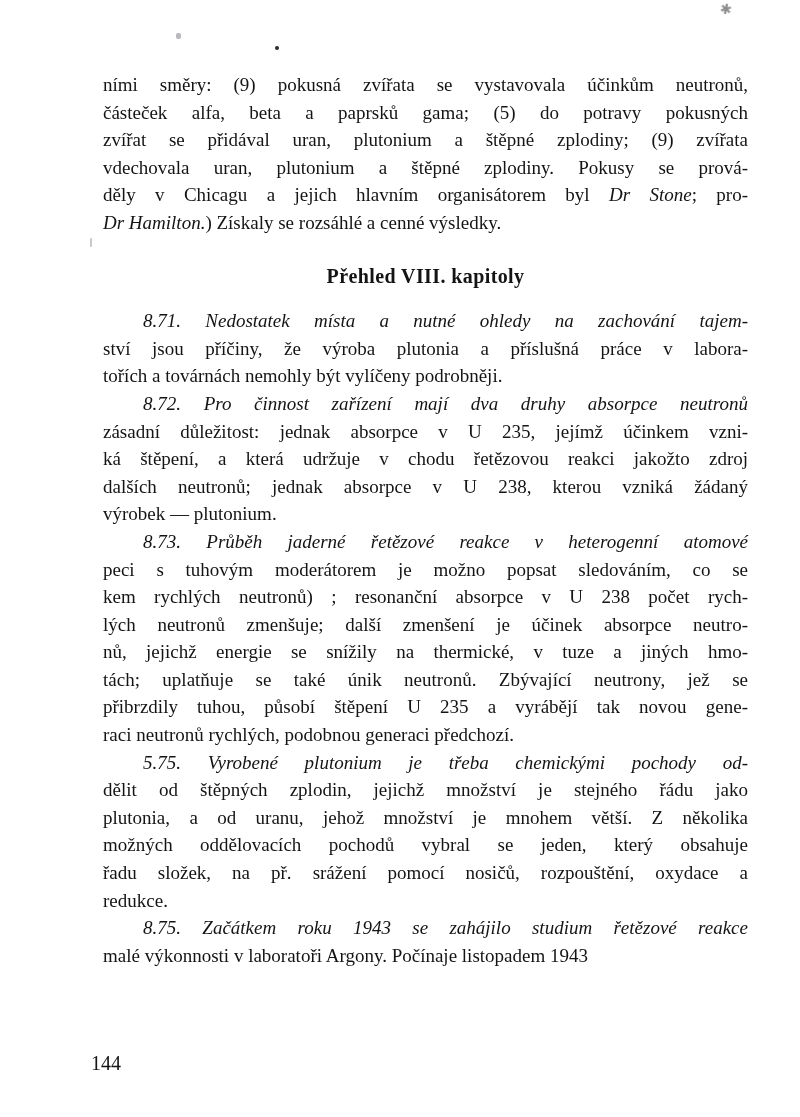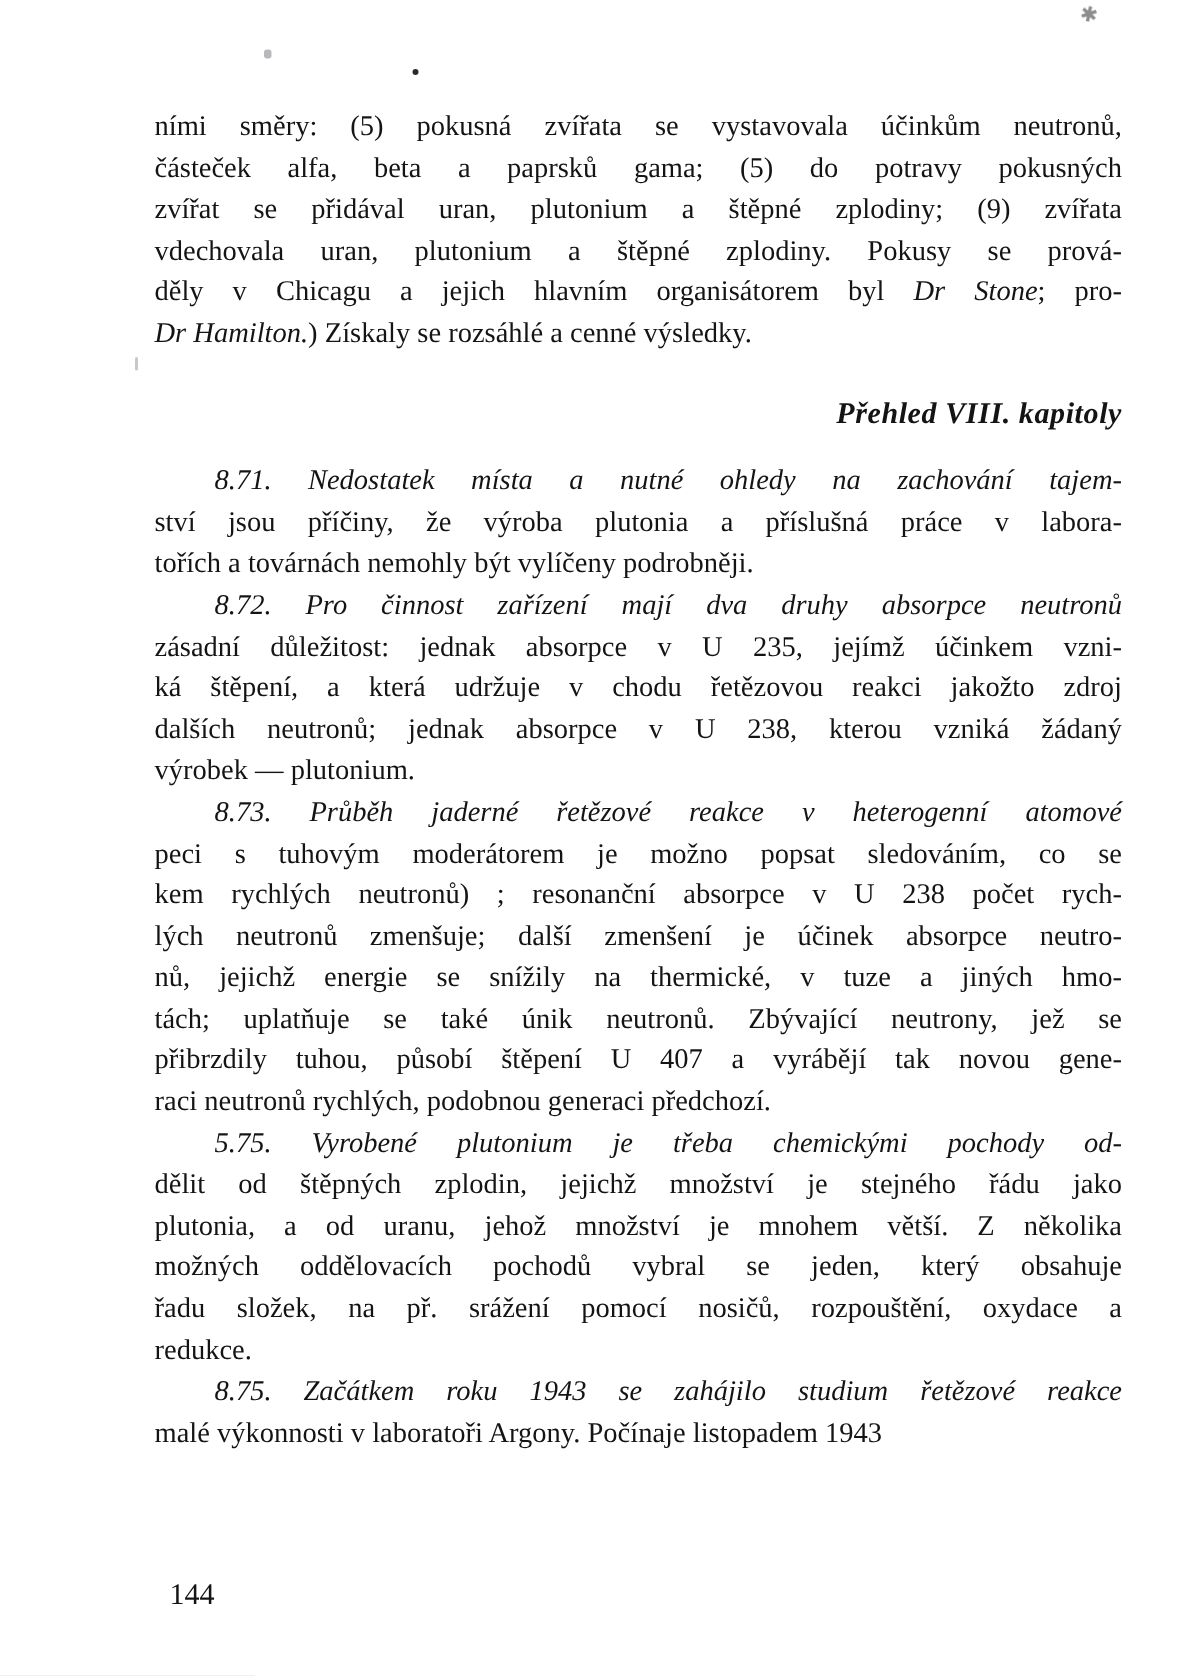--- a/index.html
+++ b/index.html
@@ -28,28 +28,27 @@
   .tline.tlast {
     text-align-last: left;
   }
   .tline.tindent {
     text-indent: 40px;
     font-style: italic;
   }
   .heading {
     font-size: 20px;
     font-weight: bold;
-    text-align: right;
+    text-align: center;
     margin: 26px 0 17px 0;
     letter-spacing: 0.4px;
-    font-style: italic;
   }
   .pagenum {
     position: absolute;
-    left: 113px;
+    left: 91px;
     top: 1052px;
     font-size: 20px;
   }
   .smudge {
     position: absolute;
     left: 720px;
     top: 1px;
     font-size: 14px;
     color: #8d8d8d;
     filter: blur(0.4px);
@@ -66,21 +65,21 @@
 
 <div class="page">
 
   <span class="smudge">✱</span>
   <span class="speck s1"></span>
   <span class="speck s2"></span>
   <span class="speck s3"></span>
 
   <div class="textblock">
     <div class="para">
-        <div class="tline">ními směry: (5) pokusná zvířata se vystavovala účinkům neutronů,</div>
+        <div class="tline">ními směry: (9) pokusná zvířata se vystavovala účinkům neutronů,</div>
         <div class="tline">částeček alfa, beta a paprsků gama; (5) do potravy pokusných</div>
         <div class="tline">zvířat se přidával uran, plutonium a štěpné zplodiny; (9) zvířata</div>
         <div class="tline">vdechovala uran, plutonium a štěpné zplodiny. Pokusy se prová-</div>
         <div class="tline">děly v Chicagu a jejich hlavním organisátorem byl <i>Dr Stone</i>; pro-</div>
         <div class="tline tlast"><i>Dr Hamilton.</i>) Získaly se rozsáhlé a cenné výsledky.</div>
       </div>
     <h2 class="heading">Přehled VIII. kapitoly</h2>
     <div class="para">
         <div class="tline tindent">8.71. Nedostatek místa a nutné ohledy na zachování tajem-</div>
         <div class="tline">ství jsou příčiny, že výroba plutonia a příslušná práce v labora-</div>
@@ -93,21 +92,21 @@
         <div class="tline">dalších neutronů; jednak absorpce v U 238, kterou vzniká žádaný</div>
         <div class="tline tlast">výrobek — plutonium.</div>
       </div>
     <div class="para">
         <div class="tline tindent">8.73. Průběh jaderné řetězové reakce v heterogenní atomové</div>
         <div class="tline">peci s tuhovým moderátorem je možno popsat sledováním, co se</div>
         <div class="tline">kem rychlých neutronů) ; resonanční absorpce v U 238 počet rych-</div>
         <div class="tline">lých neutronů zmenšuje; další zmenšení je účinek absorpce neutro-</div>
         <div class="tline">nů, jejichž energie se snížily na thermické, v tuze a jiných hmo-</div>
         <div class="tline">tách; uplatňuje se také únik neutronů. Zbývající neutrony, jež se</div>
-        <div class="tline">přibrzdily tuhou, působí štěpení U 407 a vyrábějí tak novou gene-</div>
+        <div class="tline">přibrzdily tuhou, působí štěpení U 235 a vyrábějí tak novou gene-</div>
         <div class="tline tlast">raci neutronů rychlých, podobnou generaci předchozí.</div>
       </div>
     <div class="para">
         <div class="tline tindent">5.75. Vyrobené plutonium je třeba chemickými pochody od-</div>
         <div class="tline">dělit od štěpných zplodin, jejichž množství je stejného řádu jako</div>
         <div class="tline">plutonia, a od uranu, jehož množství je mnohem větší. Z několika</div>
         <div class="tline">možných oddělovacích pochodů vybral se jeden, který obsahuje</div>
         <div class="tline">řadu složek, na př. srážení pomocí nosičů, rozpouštění, oxydace a</div>
         <div class="tline tlast">redukce.</div>
       </div>

